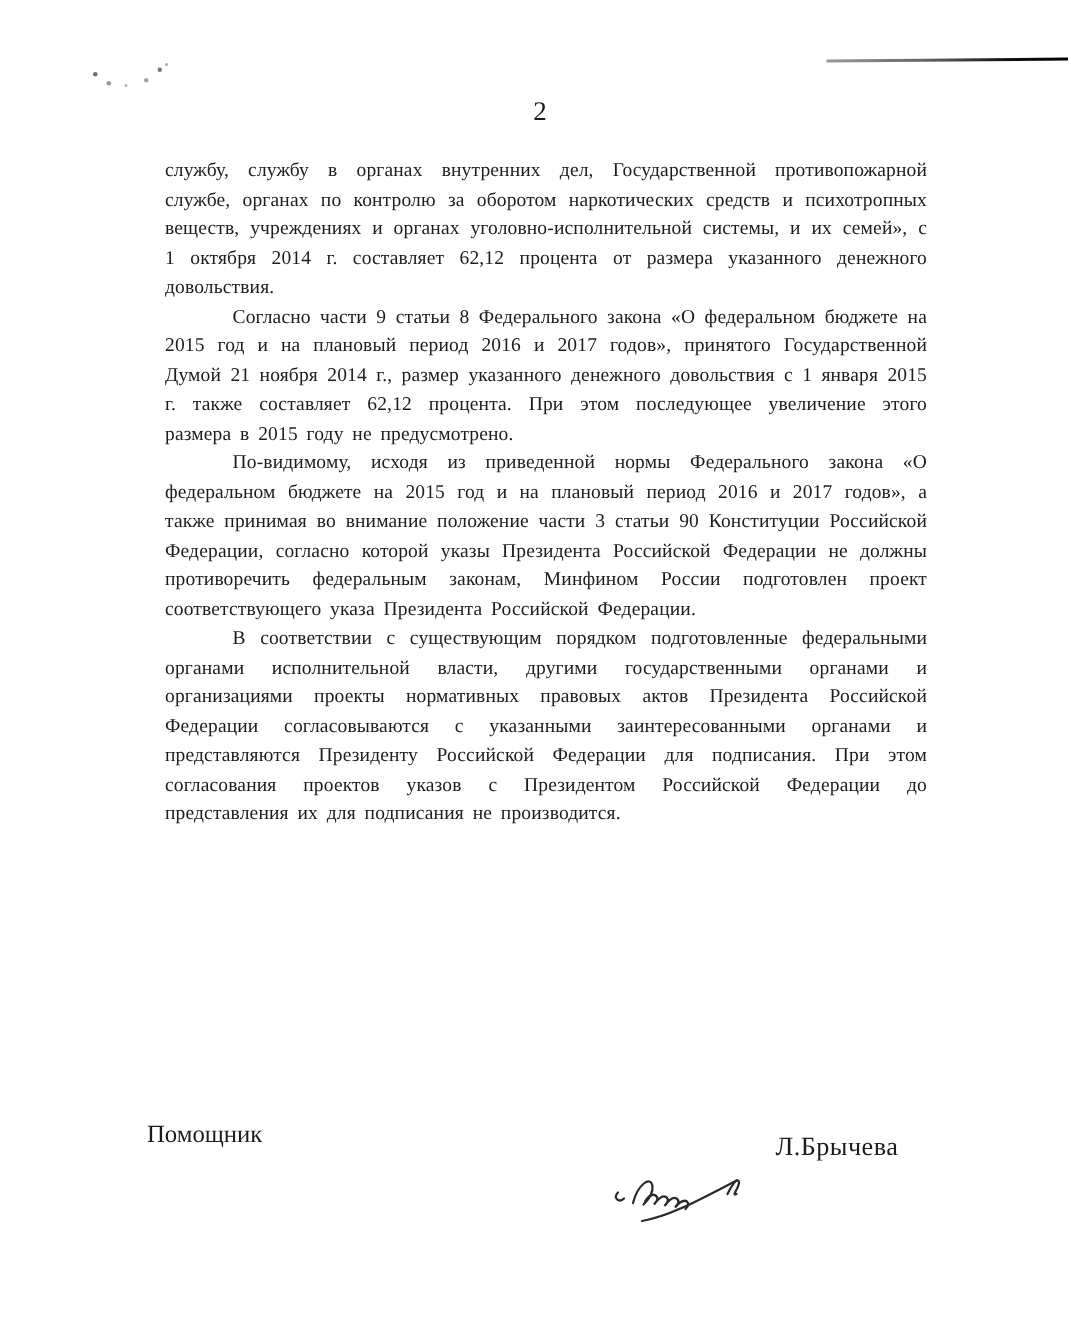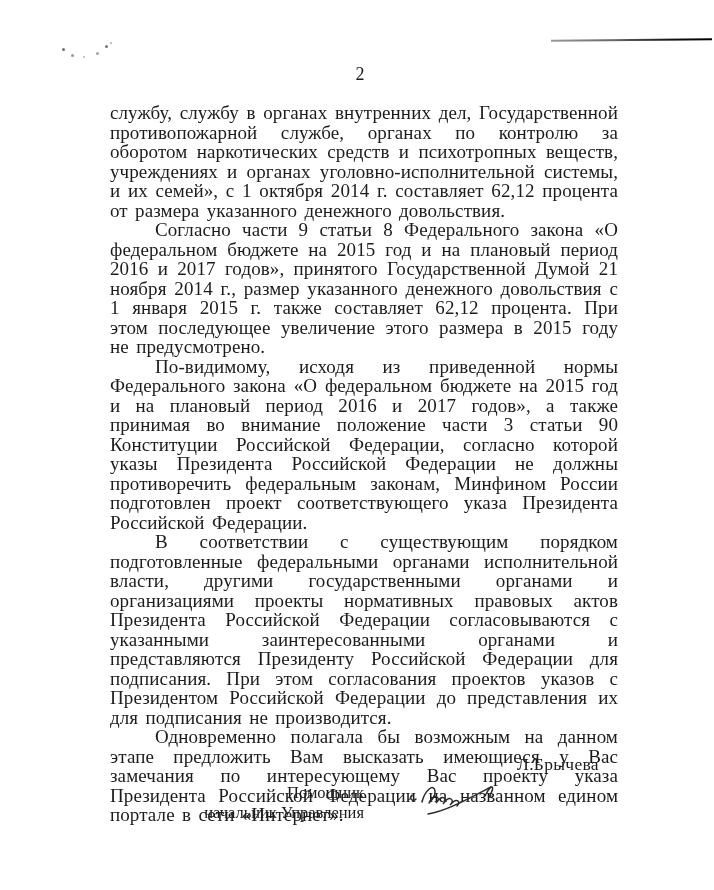--- a/index.html
+++ b/index.html
@@ -49,37 +49,36 @@
   .text-block {
     position: absolute;
     left: 110px;
     top: 103px;
     width: 508px;
   }
   .text-block p {
     margin: 0;
     text-align: justify;
     text-indent: 45px;
-    font-size: 19px;
+    font-size: 13px;
     line-height: 19.5px;
     word-spacing: 2.5px;
     letter-spacing: 0.1px;
   }
   .text-block p.continued {
     text-indent: 0;
   }
   .sig-block {
     position: absolute;
     left: 98px;
     top: 746px;
     width: 266px;
-    text-align: right;
+    text-align: left;
     font-size: 16.5px;
     line-height: 20px;
-    margin-top: 37px;
   }
   .sig-mark {
     position: absolute;
     left: 406px;
     top: 780px;
     width: 98px;
     height: 40px;
   }
   .sig-name {
     position: absolute;
@@ -105,26 +104,24 @@
 
   <div class="header-line"></div>
 
   <div class="page-number">2</div>
 
   <div class="text-block">
     <p class="continued">службу, службу в органах внутренних дел, Государственной противопожарной службе, органах по контролю за оборотом наркотических средств и психотропных веществ, учреждениях и органах уголовно-исполнительной системы, и их семей», с 1 октября 2014 г. составляет 62,12 процента от размера указанного денежного довольствия.</p>
     <p>Согласно части 9 статьи 8 Федерального закона «О федеральном бюджете на 2015 год и на плановый период 2016 и 2017 годов», принятого Государственной Думой 21 ноября 2014 г., размер указанного денежного довольствия с 1 января 2015 г. также составляет 62,12 процента. При этом последующее увеличение этого размера в 2015 году не предусмотрено.</p>
     <p>По-видимому, исходя из приведенной нормы Федерального закона «О федеральном бюджете на 2015 год и на плановый период 2016 и 2017 годов», а также принимая во внимание положение части 3 статьи 90 Конституции Российской Федерации, согласно которой указы Президента Российской Федерации не должны противоречить федеральным законам, Минфином России подготовлен проект соответствующего указа Президента Российской Федерации.</p>
     <p>В соответствии с существующим порядком подготовленные федеральными органами исполнительной власти, другими государственными органами и организациями проекты нормативных правовых актов Президента Российской Федерации согласовываются с указанными заинтересованными органами и представляются Президенту Российской Федерации для подписания. При этом согласования проектов указов с Президентом Российской Федерации до представления их для подписания не производится.</p>
-    <p>Одновременно полагала бы возможным на данном этапе предложить Вам высказать имеющиеся у Вас замечания по интересующему Вас проекту указа Президента Российской Федерации на названном едином портале в сети «Интернет».</p>
   </div>
 
   <div class="sig-block">
     <div>Помощник</div>
-    <div>начальник Управления</div>
   </div>
 
   <svg class="sig-mark" viewBox="0 0 98 40" xmlns="http://www.w3.org/2000/svg">
     <g fill="none" stroke="#2a2a2a" stroke-width="1.5" stroke-linecap="round">
       <path d="M6 15 q-3 3 0 5 q2 1 4 -1"></path>
       <path d="M16 22 C 19 10, 28 3, 29 11 C 29.5 16, 26 20, 23 23"></path>
       <path d="M24 21 q4 -6 7 -4 q3 2 -1 6 q5 -7 8 -5 q3 2 -1 6 q5 -7 8 -5 q3 2 -1 6 q5 -6 8 -4 q2 2 -1 5"></path>
       <path d="M22 34 C 40 31, 60 20, 85 7"></path>
       <path d="M79 16 q5 -10 7 -9 q2 1 -2 8 q-1 2 1 1"></path>
     </g>

